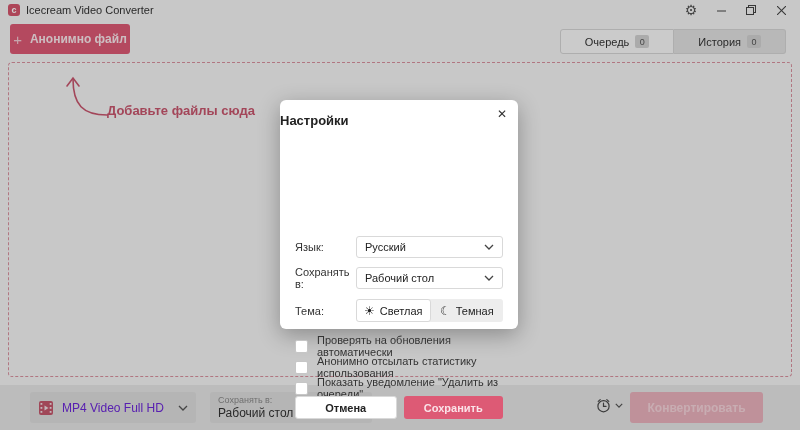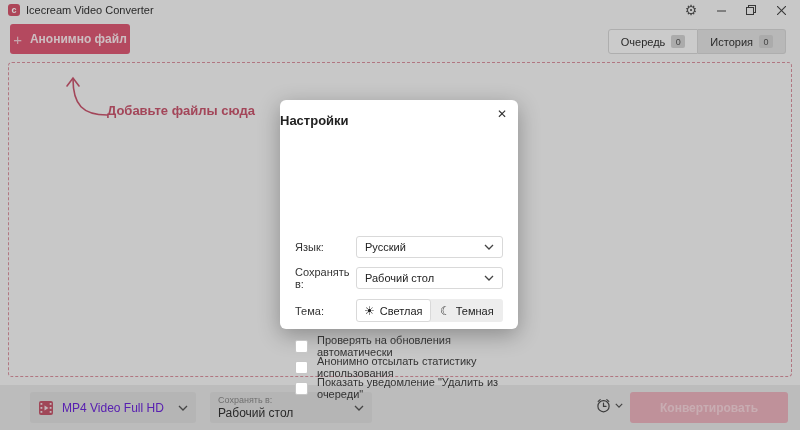--- a/index.html
+++ b/index.html
@@ -34,21 +34,21 @@
   .add-file-btn {
     position:absolute; left:10px; top:4px; width:120px; height:30px;
     background:#dd5a75; border:none; border-radius:3px;
     color:#fbe9ed; font-size:12px; font-weight:bold;
     display:flex; align-items:center; justify-content:center; gap:8px;
     font-family:"Liberation Sans", sans-serif;
   }
   .add-plus { font-size:15px; font-weight:normal; color:#f4ccd5; line-height:1; }
   .tabs { position:absolute; right:14px; top:9px; display:flex; }
   .tab {
-    height:25px; padding:0 12px; display:flex; align-items:center; gap:6px;
+    height:25px; padding:0 24px; display:flex; align-items:center; gap:6px;
     font-size:11px; color:#333; background:#e2e2e2; border:1px solid #d6d6d6;
   }
   .tab:first-child { border-radius:3px 0 0 3px; }
   .tab:last-child  { border-radius:0 3px 3px 0; border-left:none; }
   .tab.active { background:#f9f9f9; }
   .tab-badge {
     min-width:14px; height:13px; padding:0 3px; border-radius:2px;
     background:#d2d2d2; color:#555; font-size:9px;
     display:inline-flex; align-items:center; justify-content:center;
   }
@@ -76,21 +76,21 @@
   .bb-format .bb-text { font-size:12px; color:#6d28d9; margin-left:8px; }
   .bb-saveto { left:210px; width:162px; flex-direction:row; }
   .bb-saveto .col { display:flex; flex-direction:column; justify-content:center; line-height:1.2; }
   .bb-label-sm { font-size:9px; color:#8a8a8a; }
   .bb-value { font-size:12px; color:#333; }
   .bb-chev { margin-left:auto; display:flex; }
   .timer-wrap {
     position:absolute; left:595px; top:12px; display:flex; align-items:center; gap:3px;
   }
   .convert-btn {
-    position:absolute; left:630px; top:7px; width:158px; height:31px;
+    position:absolute; left:630px; top:7px; width:133px; height:31px;
     background:#eab2bd; border:none; border-radius:3px;
     color:#f6d4db; font-size:12px; font-weight:bold;
     font-family:"Liberation Sans", sans-serif;
   }
 
   
   .overlay {
     position:absolute; inset:0; background:rgba(0,0,0,0.185); z-index:5;
   }
   .modal {
@@ -304,13 +304,17 @@
   </div>
   <div class="m-check cb2">
     <span class="checkbox"></span>
     <span class="cb-label">Анонимно отсылать статистику использования</span>
   </div>
   <div class="m-check cb3">
     <span class="checkbox"></span>
     <span class="cb-label">Показать уведомление "Удалить из очереди"</span>
   </div>
 
+  <div class="m-buttons">
+    <button class="m-btn btn-cancel">Отмена</button>
+    <button class="m-btn btn-save">Сохранить</button>
+  </div>
 </div>
 
 </body></html>

